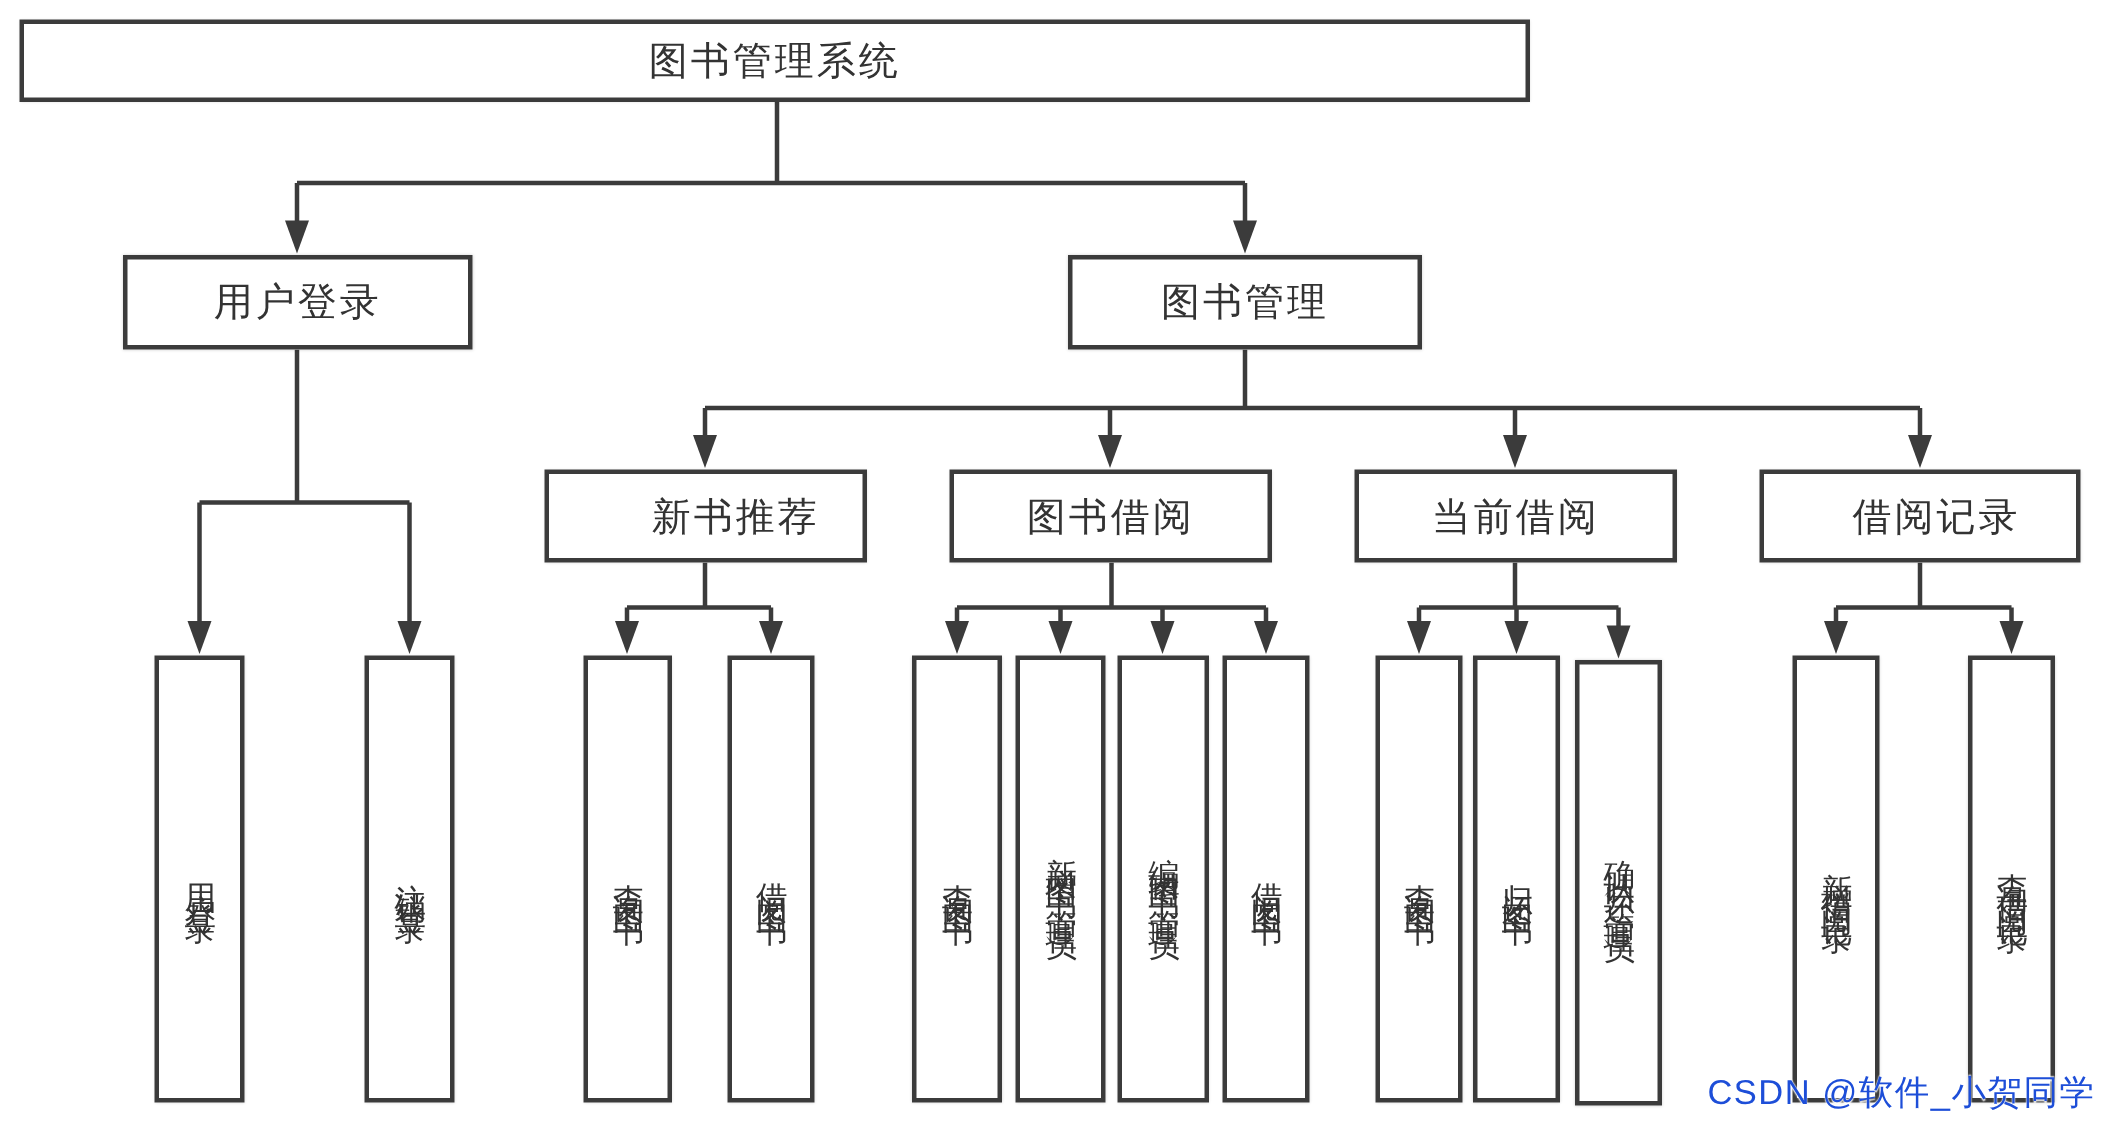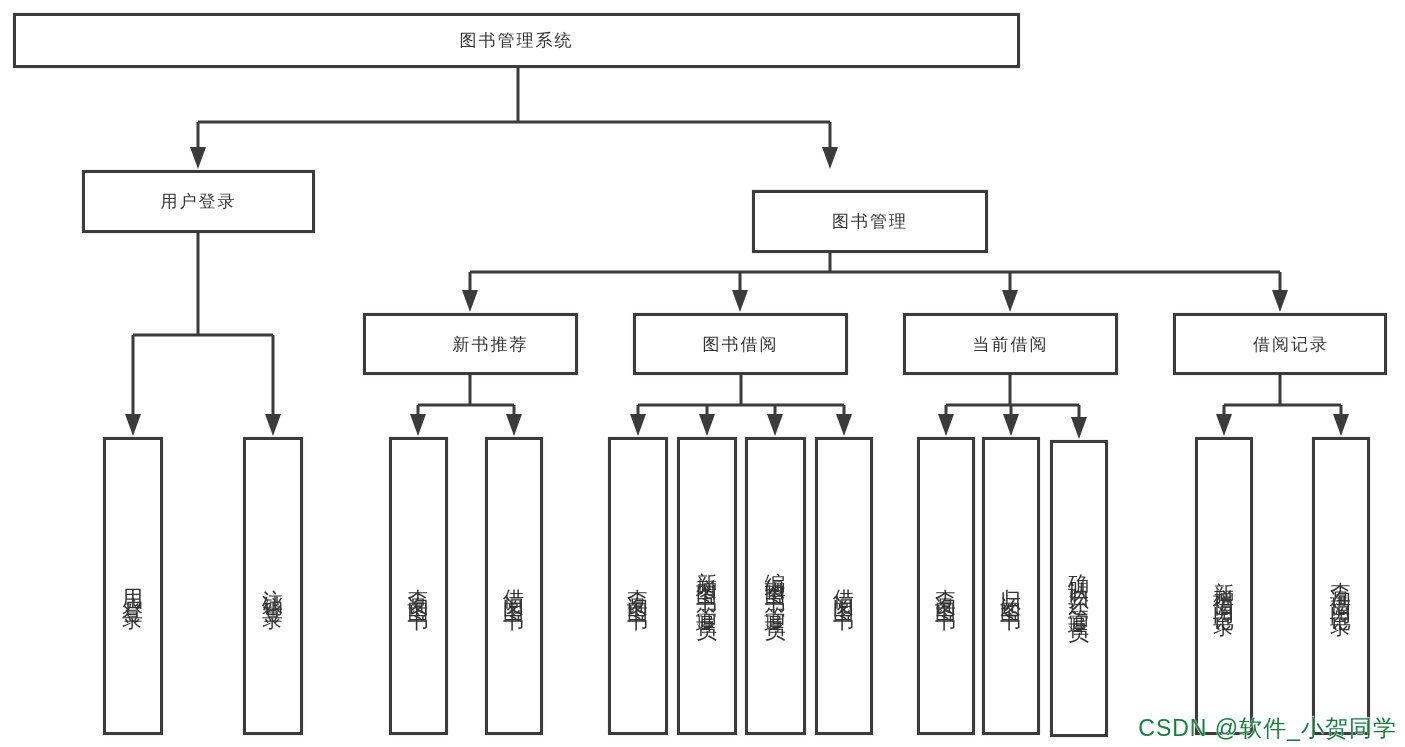--- a/index.html
+++ b/index.html
@@ -28,39 +28,39 @@
     border: 3px solid #3b3b3b;
     background: #ffffff;
     color: #333333;
     display: flex;
     align-items: center;
     justify-content: center;
     z-index: 1;
     box-shadow: 0 0 2px rgba(0,0,0,0.18);
   }
   .hnode {
-    font-size: 17px;
+    font-size: 26px;
     letter-spacing: 2px;
     white-space: nowrap;
   }
   .vnode {
     font-size: 21px;
     writing-mode: vertical-rl;
     text-orientation: mixed;
     letter-spacing: 7px;
     line-height: 1;
     text-align: center;
   }
   .watermark {
     position: absolute;
     right: 8px;
     bottom: 3px;
     font-size: 23px;
     letter-spacing: 1px;
-    color: #15803d;
+    color: #1d4ed8;
     text-shadow: 0 1px 1px #ffffff, 0 -1px 1px #ffffff;
     z-index: 2;
     white-space: nowrap;
     text-align: center;
   }
 </style>
 </head>
 <body>
 
 <div class="stage">
@@ -101,21 +101,21 @@
       <polygon points="1003,414 1019,414 1011,436"></polygon>
       <polygon points="1071,417 1087,417 1079,439"></polygon>
       <polygon points="1216,414 1232,414 1224,436"></polygon>
       <polygon points="1333,414 1349,414 1341,436"></polygon>
     </g>
   </svg>
 
   <div class="node hnode" style="left:13px; top:13px; width:1007px; height:55px;">图书管理系统</div>
 
   <div class="node hnode" style="left:82px; top:170px; width:233px; height:63px;">用户登录</div>
-  <div class="node hnode" style="left:752px; top:170px; width:236px; height:63px;margin-top:20px;">图书管理</div>
+  <div class="node hnode" style="left:712px; top:170px; width:236px; height:63px;">图书管理</div>
 
   <div class="node hnode" style="left:363px; top:313px; width:215px; height:62px;padding-left:40px;">新书推荐</div>
   <div class="node hnode" style="left:903px; top:313px; width:215px; height:62px;">当前借阅</div>
   <div class="node hnode" style="left:633px; top:313px; width:215px; height:62px;">图书借阅</div>
   <div class="node hnode" style="left:1173px; top:313px; width:214px; height:62px;padding-left:22px;">借阅记录</div>
 
   <div class="node vnode" style="left:103px; top:437px; width:60px; height:298px;">用户登录</div>
   <div class="node vnode" style="left:243px; top:437px; width:60px; height:298px;">注销登录</div>
 
   <div class="node vnode" style="left:389px; top:437px; width:59px; height:298px;">查询图书</div>

